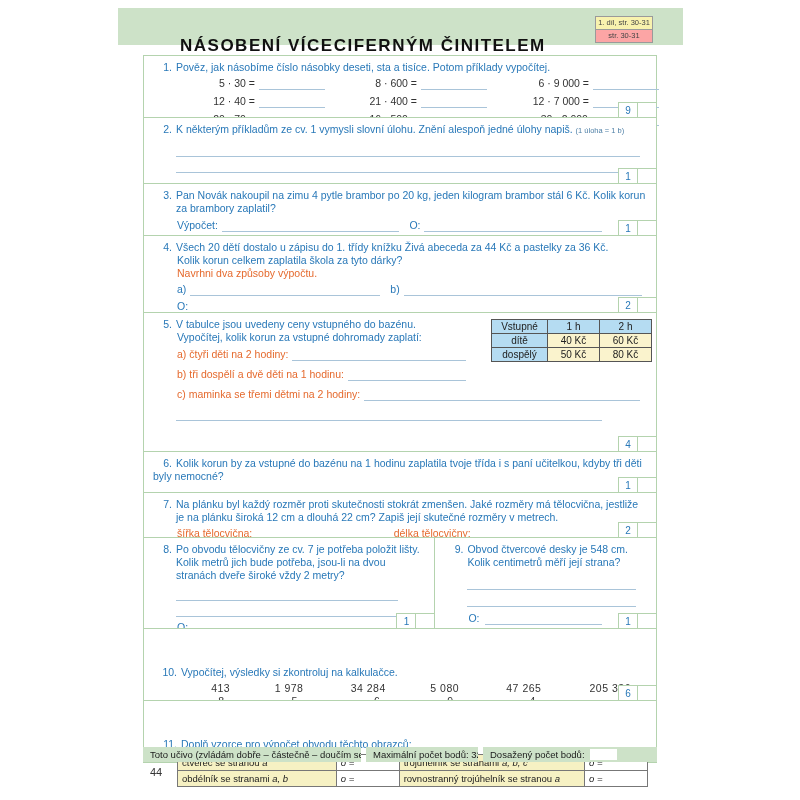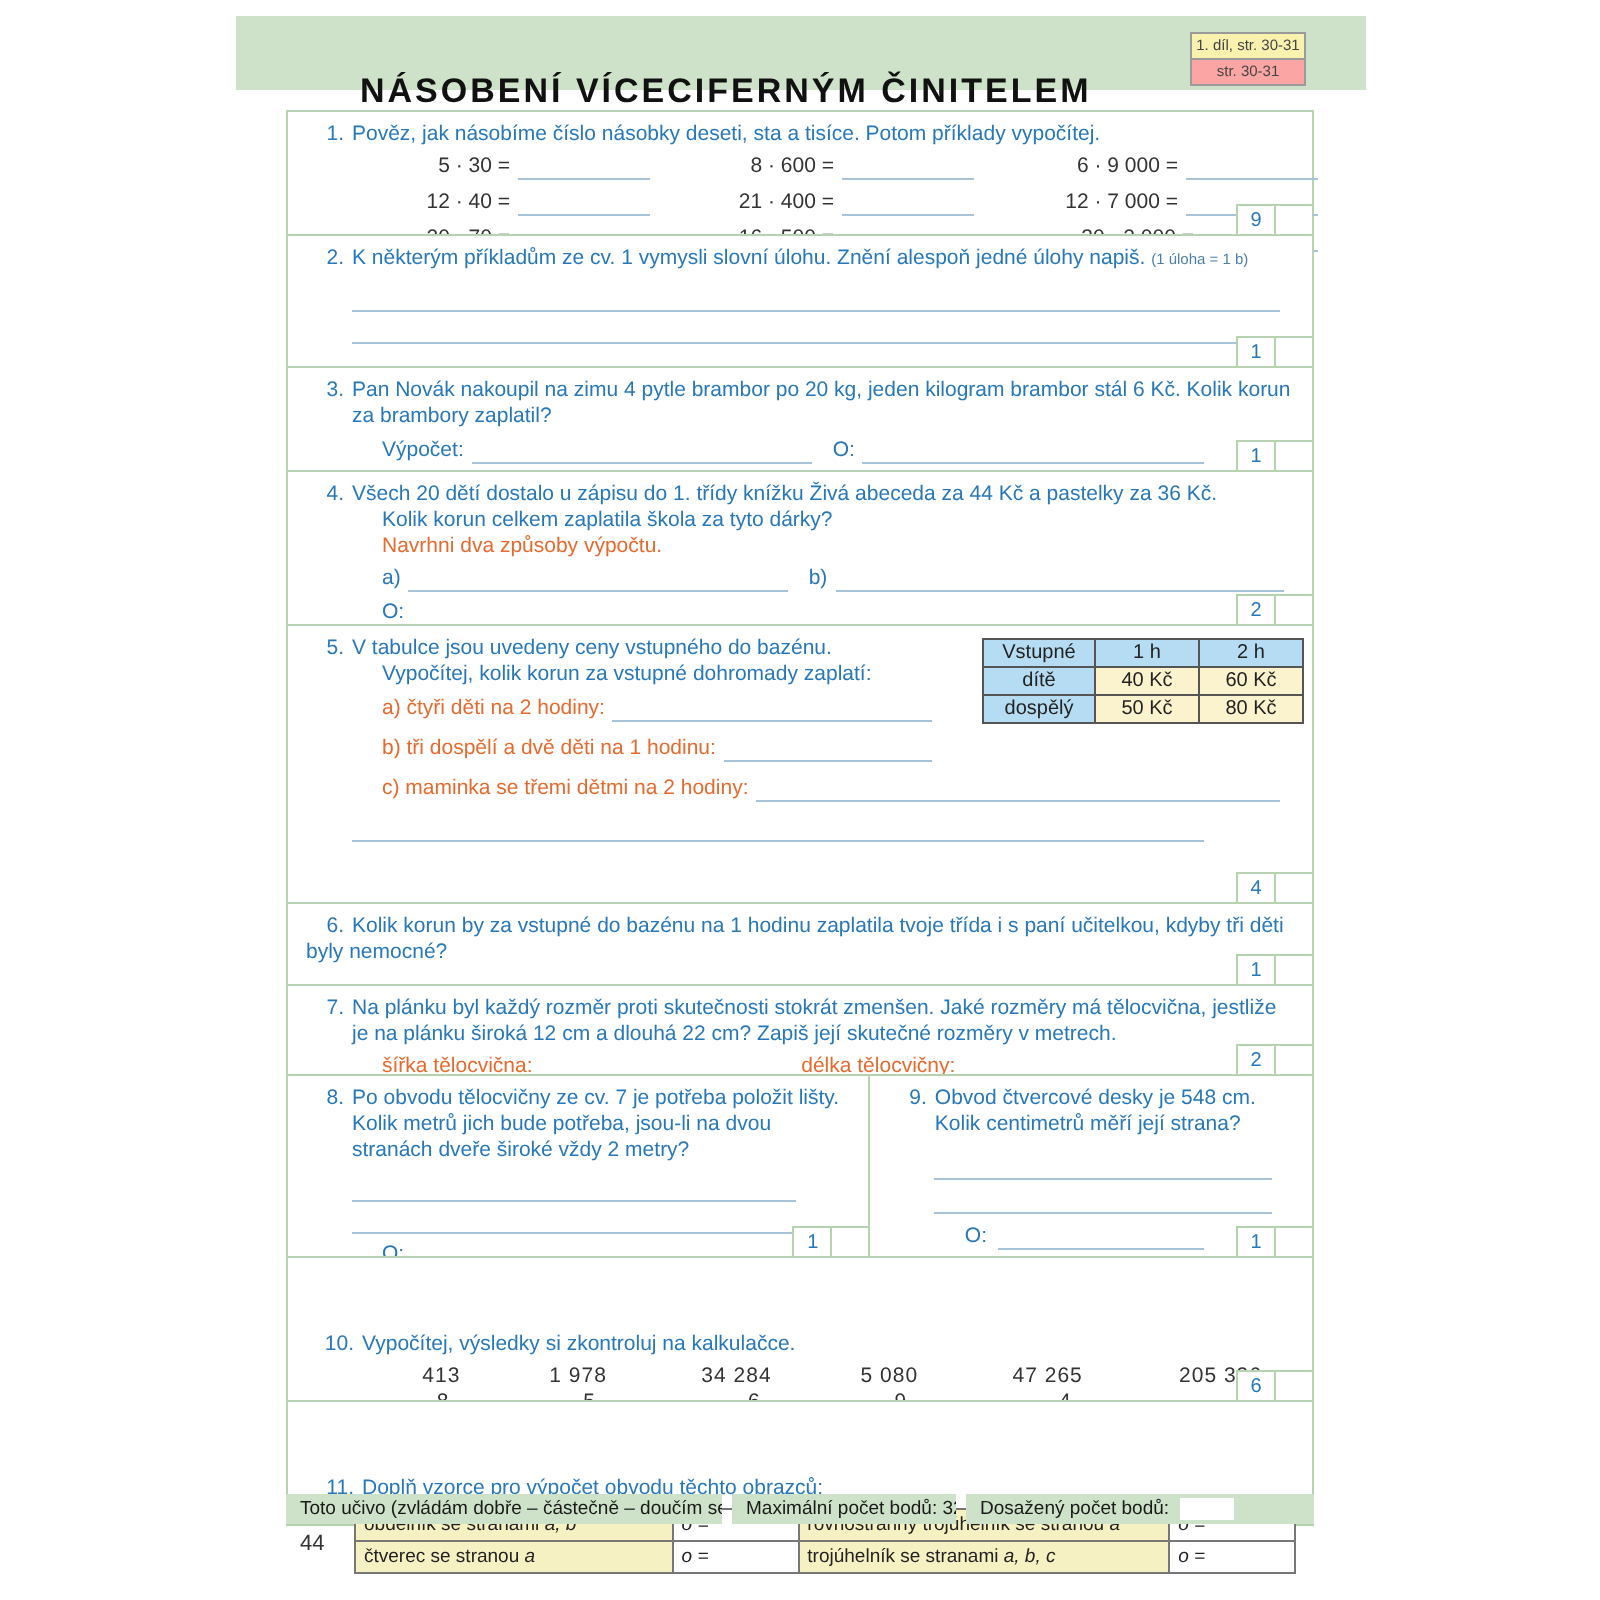--- a/index.html
+++ b/index.html
@@ -33,21 +33,21 @@
   .content { position:absolute; left:143px; top:55px; width:514px; }
   .task {
     position:relative; border:1px solid #b4d3ae; margin-top:-1px;
     background:#fff; padding:5px 8px 2px 9px;
     font-size:10.5px; line-height:13px; color:#2878b8;
   }
   .task:first-child { margin-top:0; }
   .tnum { display:inline-block; width:19px; text-align:right; margin-right:4px; font-weight:normal; }
   .tnum10 { width:24px;margin-top:32px; }
   .ttext { color:#2878b8; }
-  .indent { margin-left:38px; }
+  .indent { margin-left:24px; }
   .orange { color:#e56a2e; }
   .note { font-size:7.5px; color:#4d7fa6; }
 
   
   .score { position:absolute; right:0; bottom:0; display:flex; }
   .sc {
     width:19px; height:15px; background:#fff;
     border-left:1px solid #b4d3ae; border-top:1px solid #b4d3ae;
   }
   .sc-num { color:#2878b8; font-size:10px; text-align:center; line-height:15px; }
@@ -359,30 +359,30 @@
           <div class="sc sc-num">6</div>
           <div class="sc"></div>
         </div>
     </div>
 
     <div class="task" style="height:63px;">
       <span class="tnum tnum10">11.</span><span class="ttext">Doplň vzorce pro výpočet obvodu těchto obrazců:</span>
       <table class="formtable">
         <tbody>
             <tr>
+          <td class="lab cw1"><span>čtverec se stranou</span> <span class="var">a</span></td>
+          <td class="frm cw2"><span>o =</span></td>
+          <td class="lab cw3"><span>trojúhelník se stranami</span> <span class="var">a, b, c</span></td>
+          <td class="frm cw4"><span>o =</span></td>
+        </tr>
+        <tr>
           <td class="lab"><span>obdélník se stranami</span> <span class="var">a, b</span></td>
           <td class="frm"><span>o =</span></td>
           <td class="lab"><span>rovnostranný trojúhelník se stranou</span> <span class="var">a</span></td>
           <td class="frm"><span>o =</span></td>
-        </tr>
-        <tr>
-          <td class="lab cw1"><span>čtverec se stranou</span> <span class="var">a</span></td>
-          <td class="frm cw2"><span>o =</span></td>
-          <td class="lab cw3"><span>trojúhelník se stranami</span> <span class="var">a, b, c</span></td>
-          <td class="frm cw4"><span>o =</span></td>
         </tr>
       </tbody>
         </table>
       <div class="score">
           <div class="sc sc-num">4</div>
           <div class="sc"></div>
         </div>
     </div>
 
   </div>

